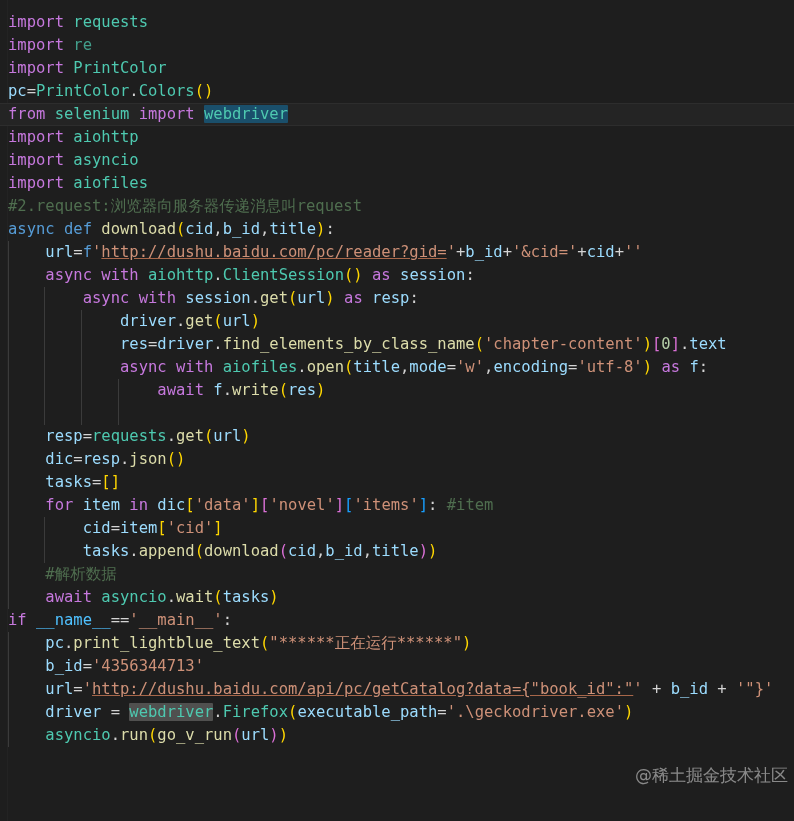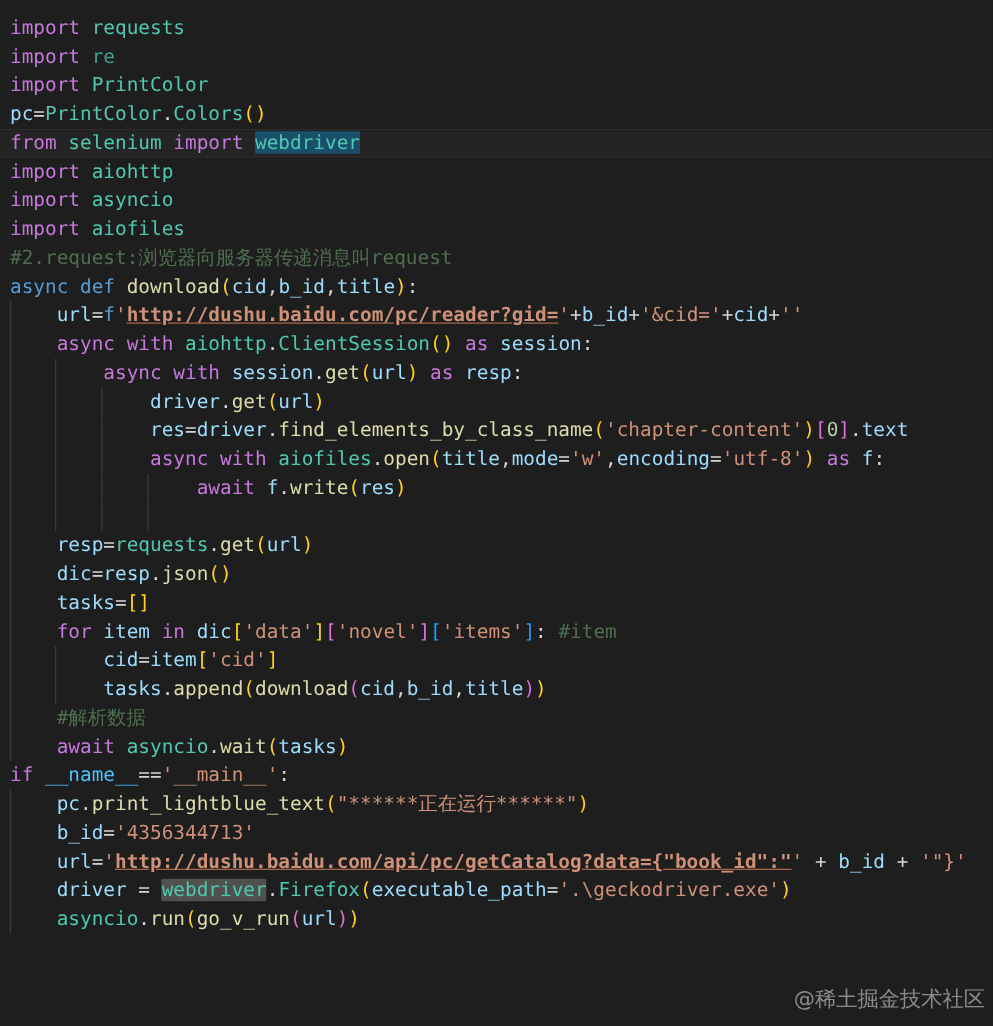--- a/index.html
+++ b/index.html
@@ -73,35 +73,35 @@
   .str     { color: #ce9178; }  
   .num     { color: #b5cea8; }
   .cmt     { color: #4f6e4f; }  
   .punc    { color: #d4d4d4; }
   .paren   { color: #ffd700; }  
   .paren2  { color: #da70d6; }  
   .paren3  { color: #179fff; }  
   .op      { color: #d4d4d4; }
   .prop    { color: #dcdcaa; }
   .self    { color: #4fc1ff; }
-  .link    { color: #ce9178; text-decoration: underline; text-decoration-color: #a8674a; font-weight: bold; }
+  .link    { color: #ce9178; text-decoration: underline; text-decoration-color: #a8674a; }
 
   .sel {
     background: #1a4f6b;
     border-radius: 1px;
   }
   .occ {
     background: #50504f;
     border-radius: 1px;
   }
 
   #watermark {
     position: absolute;
     right: 6px;
-    bottom: 10px;
+    bottom: 34px;
     font-family: "DejaVu Sans", sans-serif;
     font-size: 17px;
     color: rgba(225,225,225,0.55);
     z-index: 5;
     pointer-events: none;
     white-space: nowrap;
   }
 </style>
 </head>
 <body>

